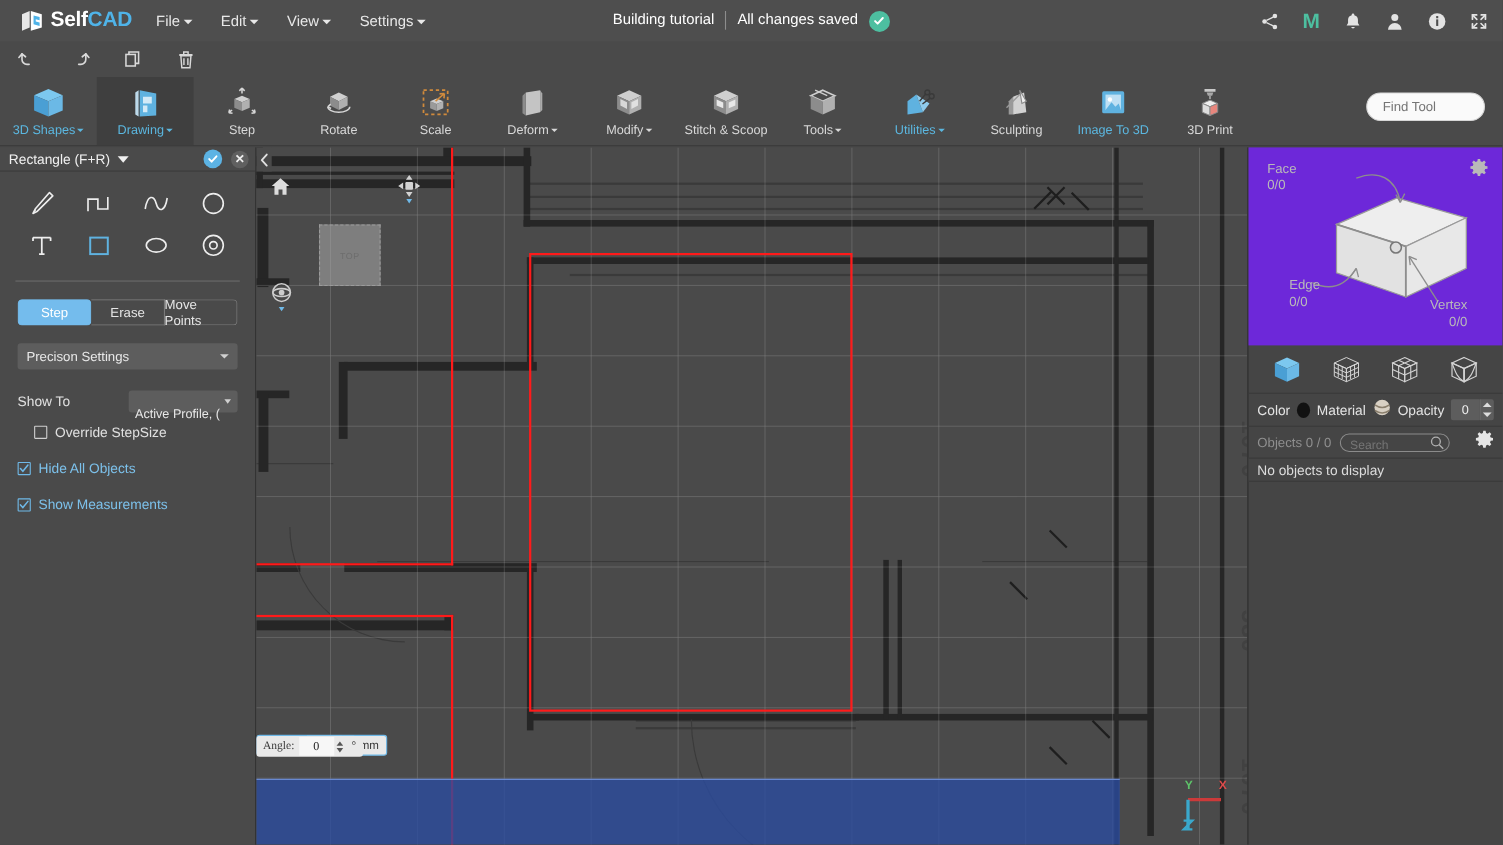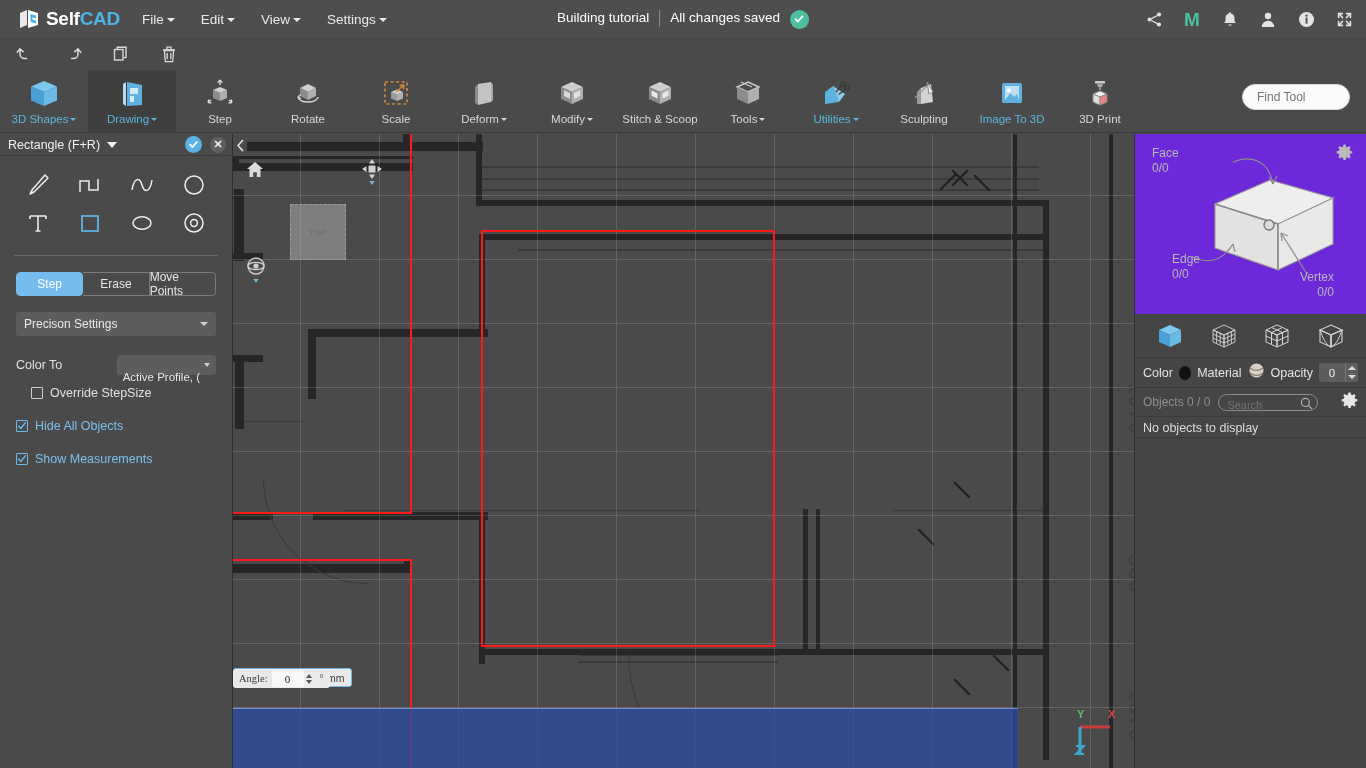--- a/index.html
+++ b/index.html
@@ -565,21 +565,21 @@
       <div class="seg">Erase</div>
       <div class="seg">Move Points</div>
     </div>
 
     <div class="sel-box">
       <span>Precison Settings</span>
       <i class="caret"></i>
     </div>
 
     <div class="row" style="margin-top:16px;">
-      <span class="row-label">Color To</span>
+      <span class="row-label">Show To</span>
       <div class="mini-sel">
         <span>Active Profile, (</span>
         <i class="caret"></i>
       </div>
     </div>
 
     <div class="chk-row" style="padding-left:15px; margin-top:2px;">
       <span class="chk"></span>
       <span class="chk-label">Override StepSize</span>
     </div>

